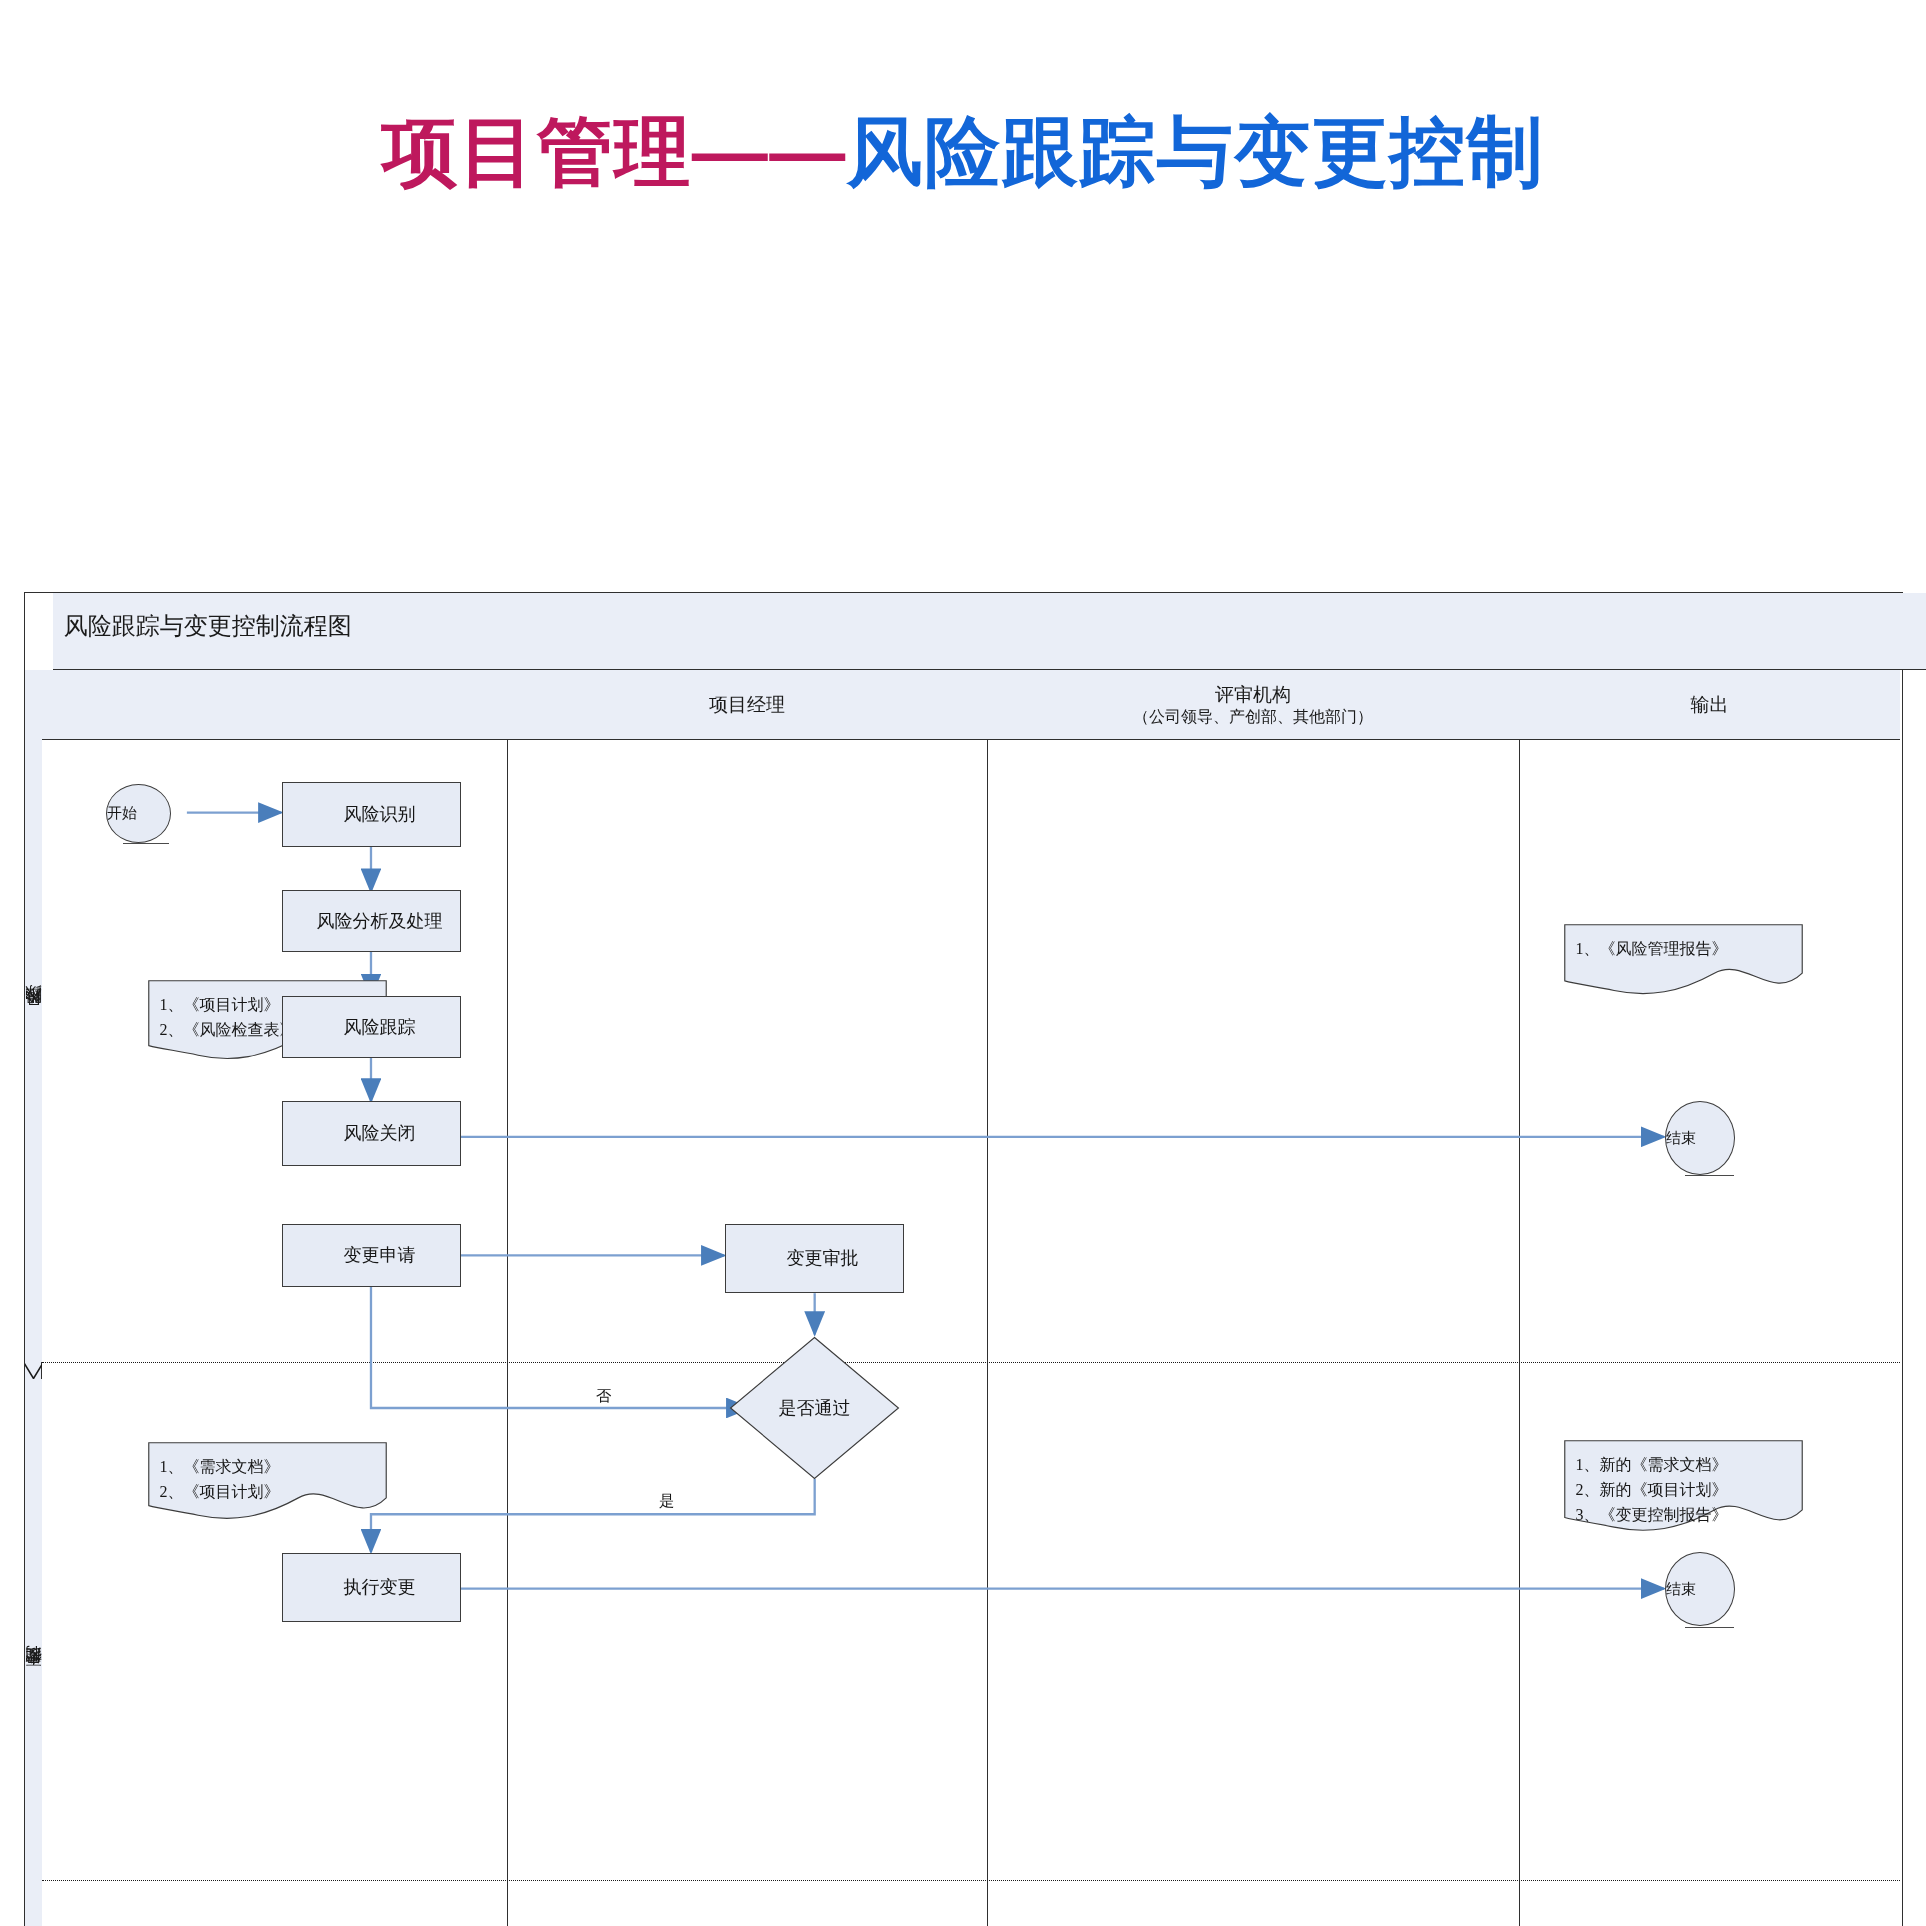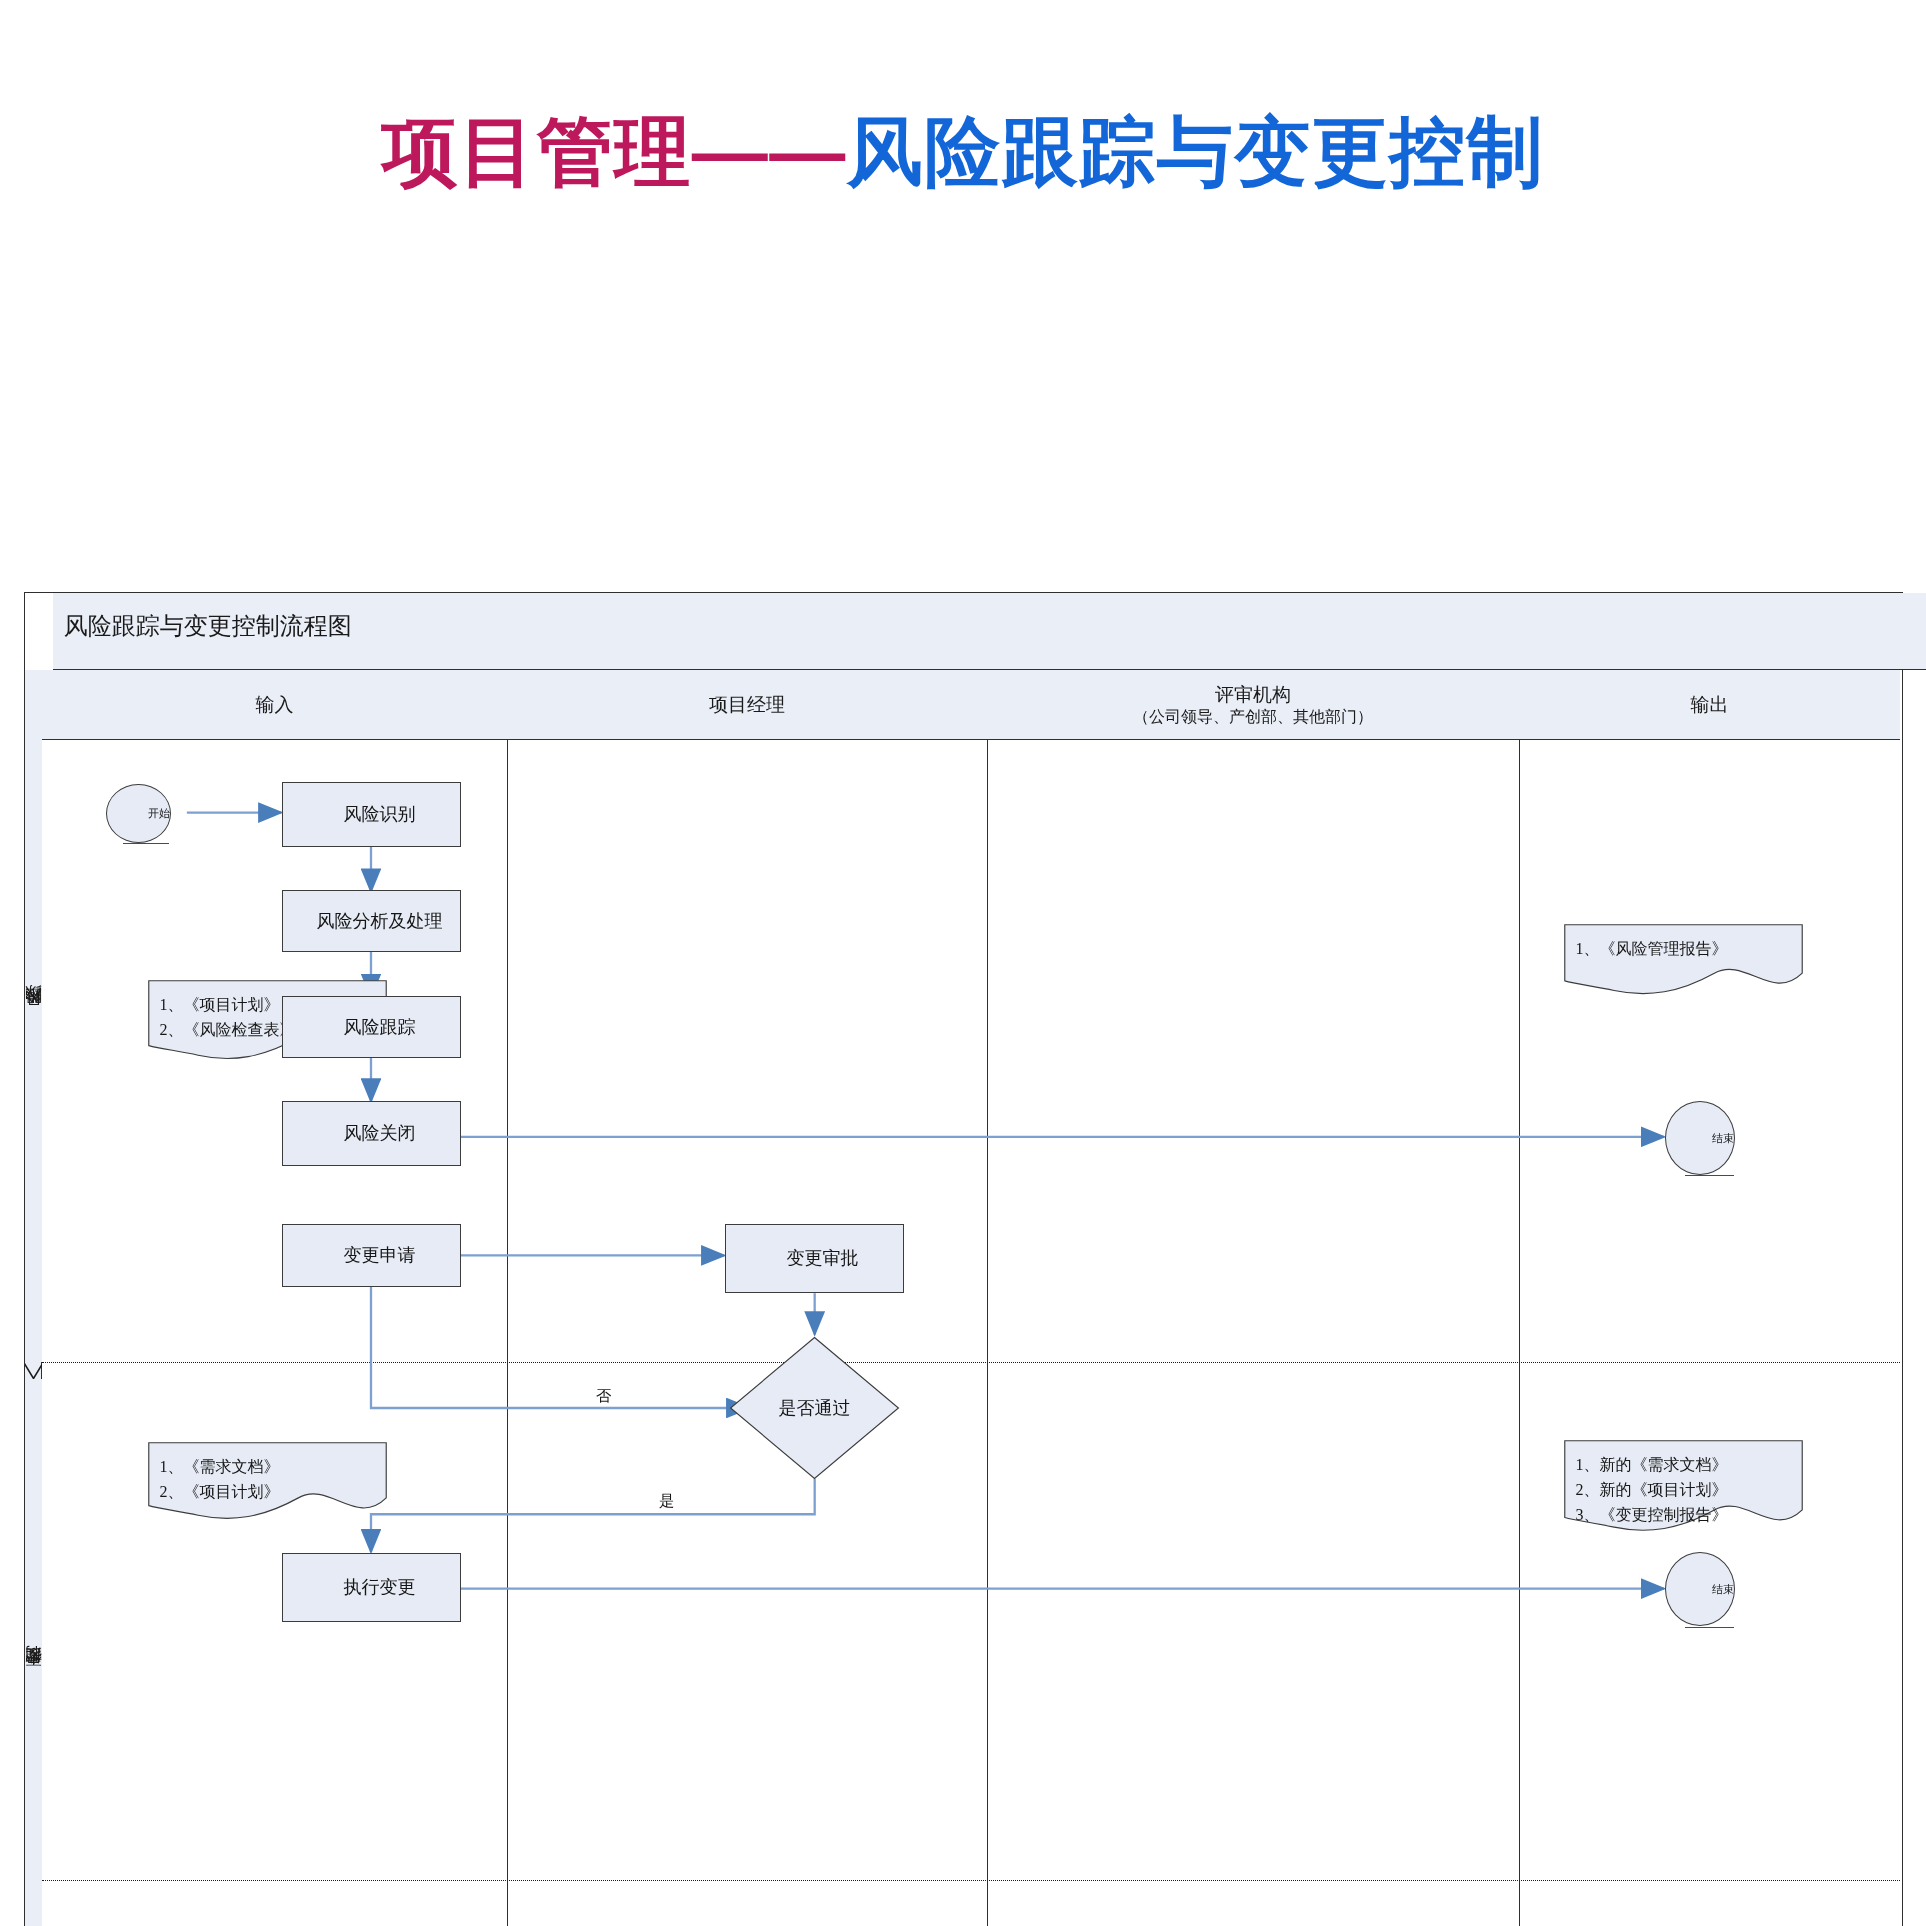--- a/index.html
+++ b/index.html
@@ -109,25 +109,25 @@
     color: #161616;
     background: #e6ebf5;
     border: 1.2px solid #3c3c3c;
     font-size: 18px;
     line-height: 1.25;
     padding-left: 16px;
   }
   .shape.process { }
   .oval {
     position: absolute;
-    display: flex; align-items: center; justify-content: flex-end;
+    display: flex; align-items: center; justify-content: flex-start;
     background: #e6ebf5;
     border: 1.2px solid #3c3c3c;
     border-radius: 50%;
-    font-size: 11px;
+    font-size: 15px;
     color: #161616;
   }
   .oval-shadow {
     position: absolute; height: 1.2px; background: #4a4a4a;
   }
   .diamond-wrap { position: absolute; }
   .diamond-wrap svg { position: absolute; left: 0; top: 0; }
   .diamond-label {
     position: absolute; left: 0; top: 0; width: 100%; height: 100%;
     display: flex; align-items: center; justify-content: center;
@@ -174,23 +174,20 @@
           <polyline points="-6,0 22,46 50,0" fill="none" stroke="#1a1a1a" stroke-width="4"></polyline>
         </svg>
       </div>
       <div class="lane-tab" style="top:709px; height:596px;">
         <div class="vtext">变更控制</div>
       </div>
 
     </div>
 
     <div id="hdr-band">
-      <div class="hdr-cell" style="left:0px; width:465px;">
-        <div class="h1">输入</div>
-      </div>
       <div class="hdr-cell" style="left:465px; width:480px;">
         <div class="h1">项目经理</div>
       </div>
       <div class="hdr-cell" style="left:945px; width:532px;">
         <div class="h1">评审机构</div>
         <div class="h2">（公司领导、产创部、其他部门）</div>
       </div>
       <div class="hdr-cell" style="left:1477px; width:381px;">
         <div class="h1">输出</div>
       </div>

